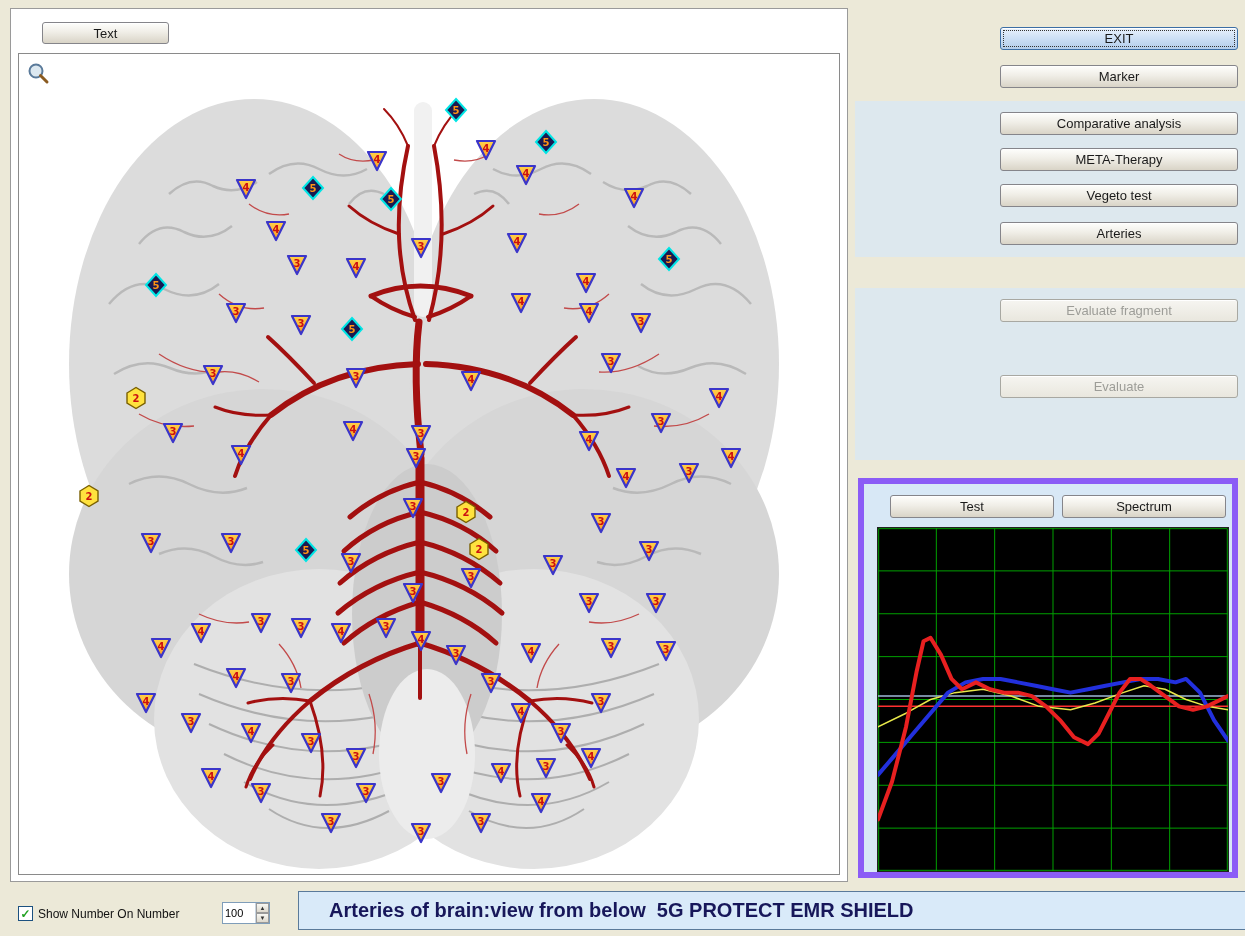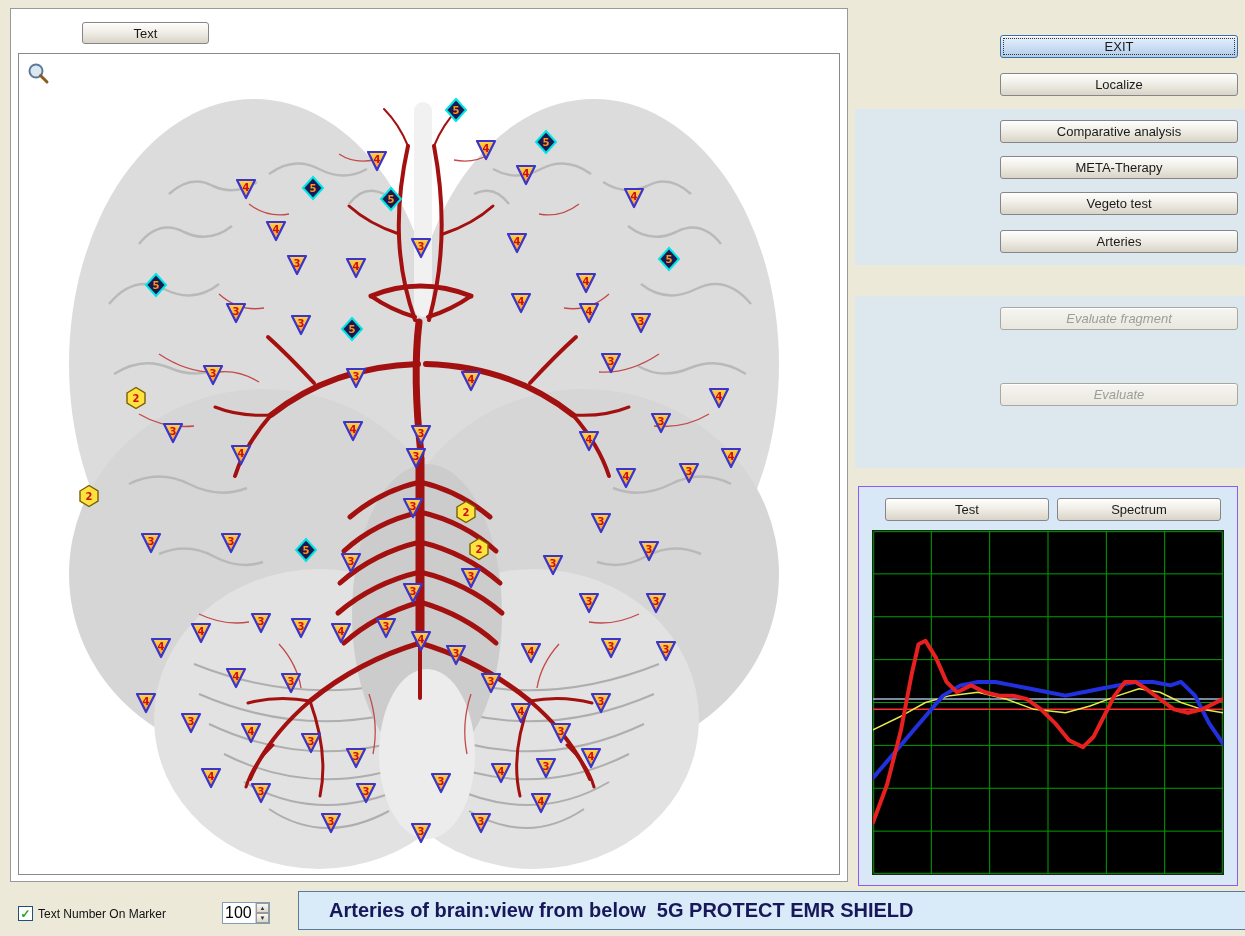--- a/index.html
+++ b/index.html
@@ -20,44 +20,43 @@
   }
   .xpbtn.blue{
     background:linear-gradient(to bottom,#eaf2fc,#cfe1f6 45%,#b3cdea);
     border-color:#3c6ea5;
   }
   .xpbtn.focused{outline:1px dotted #333;outline-offset:-4px;}
   .xpbtn.disabled{
     color:#9d9d98;cursor:default;
     background:linear-gradient(to bottom,#f6f5f1,#e9e7de);
     border-color:#a8a8a2;
-    font-style:italic;
   }
   
   .left-panel{
     position:absolute;left:10px;top:8px;width:838px;height:874px;
     background:#ffffff;border:1px solid #9a9a9a;box-sizing:border-box;
   }
-  .text-btn{position:absolute;left:31px;top:13px;width:127px;height:22px;margin-left:40px;}
+  .text-btn{position:absolute;left:31px;top:13px;width:127px;height:22px;}
   .image-area{
     position:absolute;left:7px;top:44px;width:820px;height:820px;
     border:1px solid #8a8a8a;background:#fff;overflow:hidden;
   }
   .image-area svg.layer{position:absolute;left:0;top:0;width:100%;height:100%;}
   .magnifier{position:absolute;left:8px;top:8px;width:24px;height:24px;z-index:5;}
   
-  .right-col{position:absolute;left:852px;top:8px;width:393px;height:672px;}
+  .right-col{position:absolute;left:852px;top:0;width:393px;height:672px;}
   .panel{position:absolute;left:3px;width:390px;background:#dde8ee;}
   .panel.p1{top:101px;height:156px;}
   .panel.p2{top:288px;height:172px;}
   .rbtn{position:absolute;left:148px;width:238px;height:23px;}
   
   .chart-panel{
     position:absolute;left:6px;top:478px;width:380px;height:400px;
-    background:#d8e8f6;border:1px solid #8b5cf6;box-sizing:border-box;
+    background:#d8e8f6;border:6px solid #8b5cf6;box-sizing:border-box;
   }
   .chart-btn{position:absolute;top:11px;width:164px;height:23px;}
   .chart-box{
     position:absolute;left:13px;top:43px;width:352px;height:345px;
     background:#000;border:1px solid #222;box-sizing:border-box;
   }
   .chart-box svg{position:absolute;left:0;top:0;width:100%;height:100%;}
   
   .show-number-wrap{
     position:absolute;left:18px;top:906px;display:flex;align-items:center;
@@ -68,21 +67,21 @@
     display:flex;align-items:center;justify-content:center;
     font-size:12px;line-height:1;color:#21a121;font-weight:bold;cursor:pointer;
     box-sizing:content-box;
   }
   .marker-size{
     position:absolute;left:222px;top:902px;width:48px;height:22px;
     border:1px solid #7f9db9;background:#fff;box-sizing:border-box;
     display:flex;align-items:stretch;
   }
   .marker-size input{
-    border:none;outline:none;width:28px;font-size:16px;padding:0 2px;
+    border:none;outline:none;width:28px;font-size:11px;padding:0 2px;
     font-family:"Liberation Sans",sans-serif;
   }
   .spin{width:16px;display:flex;flex-direction:column;border-left:1px solid #c8d4e0;}
   .spin button{
     flex:1;font-size:6px;line-height:1;padding:0;border:1px solid #9a9a9a;
     background:linear-gradient(#f8f8f4,#ddd8cc);cursor:pointer;color:#333;
   }
   .status-bar{
     position:absolute;left:298px;top:891px;width:952px;height:39px;
     background:#d9eaf9;border:1px solid #5a7a9a;box-sizing:border-box;
@@ -567,21 +566,21 @@
       <svg viewBox="0 0 24 24" width="24" height="24">
         <circle cx="9" cy="9" r="6.5" fill="#dce8f0" stroke="#5a7a9a" stroke-width="2"></circle>
         <line x1="13.5" y1="13.5" x2="20" y2="20" stroke="#8a5a20" stroke-width="3" stroke-linecap="round"></line>
       </svg>
     </div>
   </div>
 </div>
 
 <div class="right-col">
   <div class="xpbtn rbtn focused blue" style="top:27px">EXIT</div>
-  <div class="xpbtn rbtn" style="top:65px">Localize</div>
+  <div class="xpbtn rbtn" style="top:65px">Marker</div>
 
   <div class="panel p1"></div>
   <div class="xpbtn rbtn" style="top:112px">Comparative analysis</div>
   <div class="xpbtn rbtn" style="top:148px">META-Therapy</div>
   <div class="xpbtn rbtn" style="top:184px">Vegeto test</div>
   <div class="xpbtn rbtn" style="top:222px">Arteries</div>
 
   <div class="panel p2"></div>
   <div class="xpbtn rbtn disabled" style="top:299px">Evaluate fragment</div>
   <div class="xpbtn rbtn disabled" style="top:375px">Evaluate</div>
@@ -611,21 +610,21 @@
           <polyline points="0,85 4,74 8,58 11,42 13,33 15,32 18,37 21,44 24,47 28,45 32,47 36,48 40,48 44,49 48,52 52,56 56,61 60,63 63,60 66,54 69,48 72,44 75,44 78,46 82,49 86,52 90,53 94,52 100,49" fill="none" stroke="#E82020" stroke-width="4" stroke-linejoin="round" stroke-linecap="round" vector-effect="non-scaling-stroke"></polyline>
         </svg>
     </div>
   </div>
 </div>
 
 <div class="show-number-wrap">
   <span class="cb" id="show-number-cb">
     <span>✓</span>
   </span>
-  <span>Text Number On Marker</span>
+  <span>Show Number On Number</span>
 </div>
 
 <div class="marker-size">
   <input value="100" style="">
   <span class="spin">
     <button>▲</button>
     <button>▼</button>
   </span>
 </div>
 

